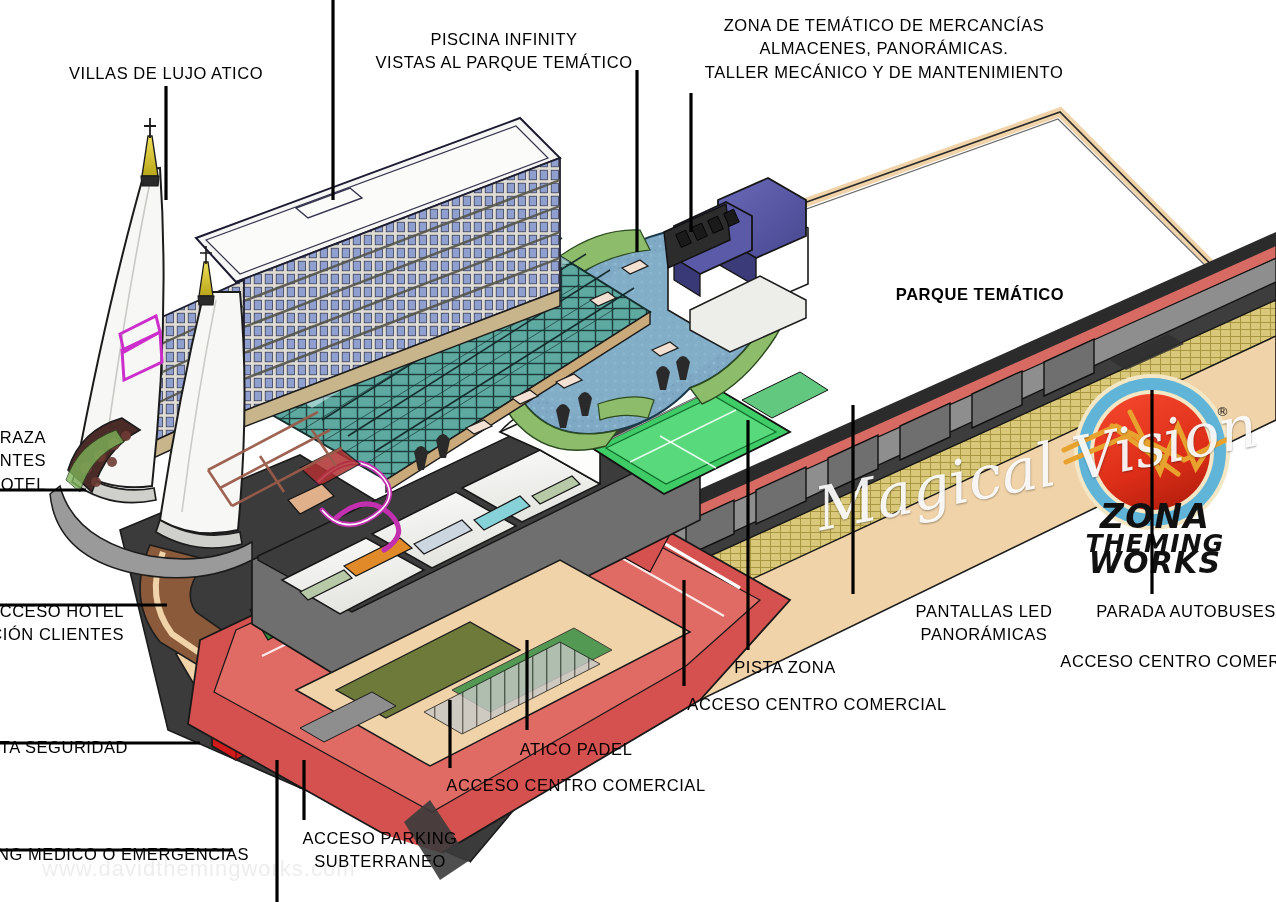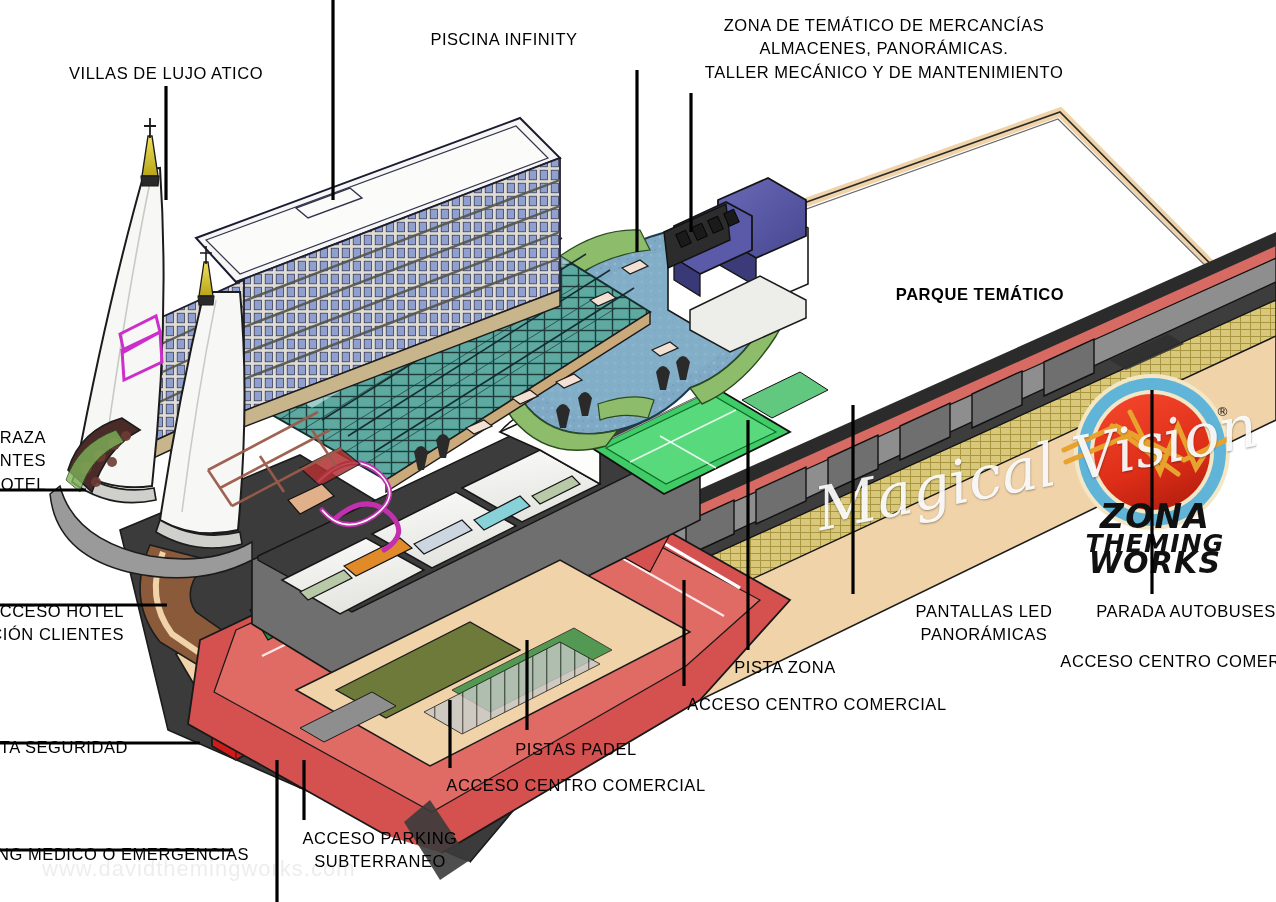--- a/index.html
+++ b/index.html
@@ -435,30 +435,30 @@
       <line x1="277" y1="760" x2="277" y2="902" stroke="#000000" stroke-width="3.2"></line>
       <line x1="450" y1="700" x2="450" y2="768" stroke="#000000" stroke-width="3.2"></line>
       <line x1="527" y1="640" x2="527" y2="730" stroke="#000000" stroke-width="3.2"></line>
       <line x1="684" y1="580" x2="684" y2="686" stroke="#000000" stroke-width="3.2"></line>
       <line x1="748" y1="420" x2="748" y2="650" stroke="#000000" stroke-width="3.2"></line>
       <line x1="853" y1="405" x2="853" y2="594" stroke="#000000" stroke-width="3.2"></line>
       <line x1="1152" y1="390" x2="1152" y2="594" stroke="#000000" stroke-width="3.2"></line>
     </svg>
   <div id="labels" style="position:absolute;inset:0;">
       <div class="lbl ctr" style="left: 166px; top: 62px;"><div>VILLAS DE LUJO ATICO</div></div>
-      <div class="lbl ctr" style="left: 504px; top: 28px;"><div>PISCINA INFINITY</div></div>
+      <div class="lbl ctr" style="left: 504px; top: 28px;"><div>PISCINA INFINITY</div><div>VISTAS AL PARQUE TEMÁTICO</div></div>
       <div class="lbl ctr" style="left: 884px; top: 14px;"><div>ZONA DE TEMÁTICO DE MERCANCÍAS</div><div>ALMACENES, PANORÁMICAS.</div><div>TALLER MECÁNICO Y DE MANTENIMIENTO</div></div>
       <div class="lbl ctr" style="left: 980px; top: 283px; font-weight: bold;"><div>PARQUE TEMÁTICO</div></div>
       <div class="lbl rt" style="left: auto; top: 426px; right: 1230px;"><div>TERRAZA</div><div>RESTAURANTES</div><div>HOTEL</div></div>
       <div class="lbl rt" style="left: auto; top: 600px; right: 1152px;"><div>ACCESO HOTEL</div><div>RECEPCIÓN CLIENTES</div></div>
       <div class="lbl rt" style="left: auto; top: 736px; right: 1148px;"><div>CASETA SEGURIDAD</div></div>
       <div class="lbl rt" style="left: auto; top: 843px; right: 1027px;"><div>PARKING MEDICO O EMERGENCIAS</div></div>
       <div class="lbl ctr" style="left: 380px; top: 827px;"><div>ACCESO PARKING</div><div>SUBTERRANEO</div></div>
       <div class="lbl ctr" style="left: 576px; top: 774px;"><div>ACCESO CENTRO COMERCIAL</div></div>
-      <div class="lbl ctr" style="left: 576px; top: 738px;"><div>PISTAS PADEL</div></div>
+      <div class="lbl ctr" style="left: 576px; top: 738px;"><div>ATICO PADEL</div></div>
       <div class="lbl ctr" style="left: 817px; top: 693px;"><div>ACCESO CENTRO COMERCIAL</div></div>
       <div class="lbl ctr" style="left: 785px; top: 656px;"><div>PISTA ZONA</div></div>
       <div class="lbl ctr" style="left: 941px; top: 600px; margin-left: 43px;"><div>PANTALLAS LED</div><div>PANORÁMICAS</div></div>
       <div class="lbl ctr" style="left: 1138px; top: 600px; margin-left: 48px;"><div>PARADA AUTOBUSES</div></div>
       <div class="lbl ctr" style="left: 1190px; top: 650px;"><div>ACCESO CENTRO COMERCIAL</div></div>
     </div>
 
 </div>
 
 </body></html>

